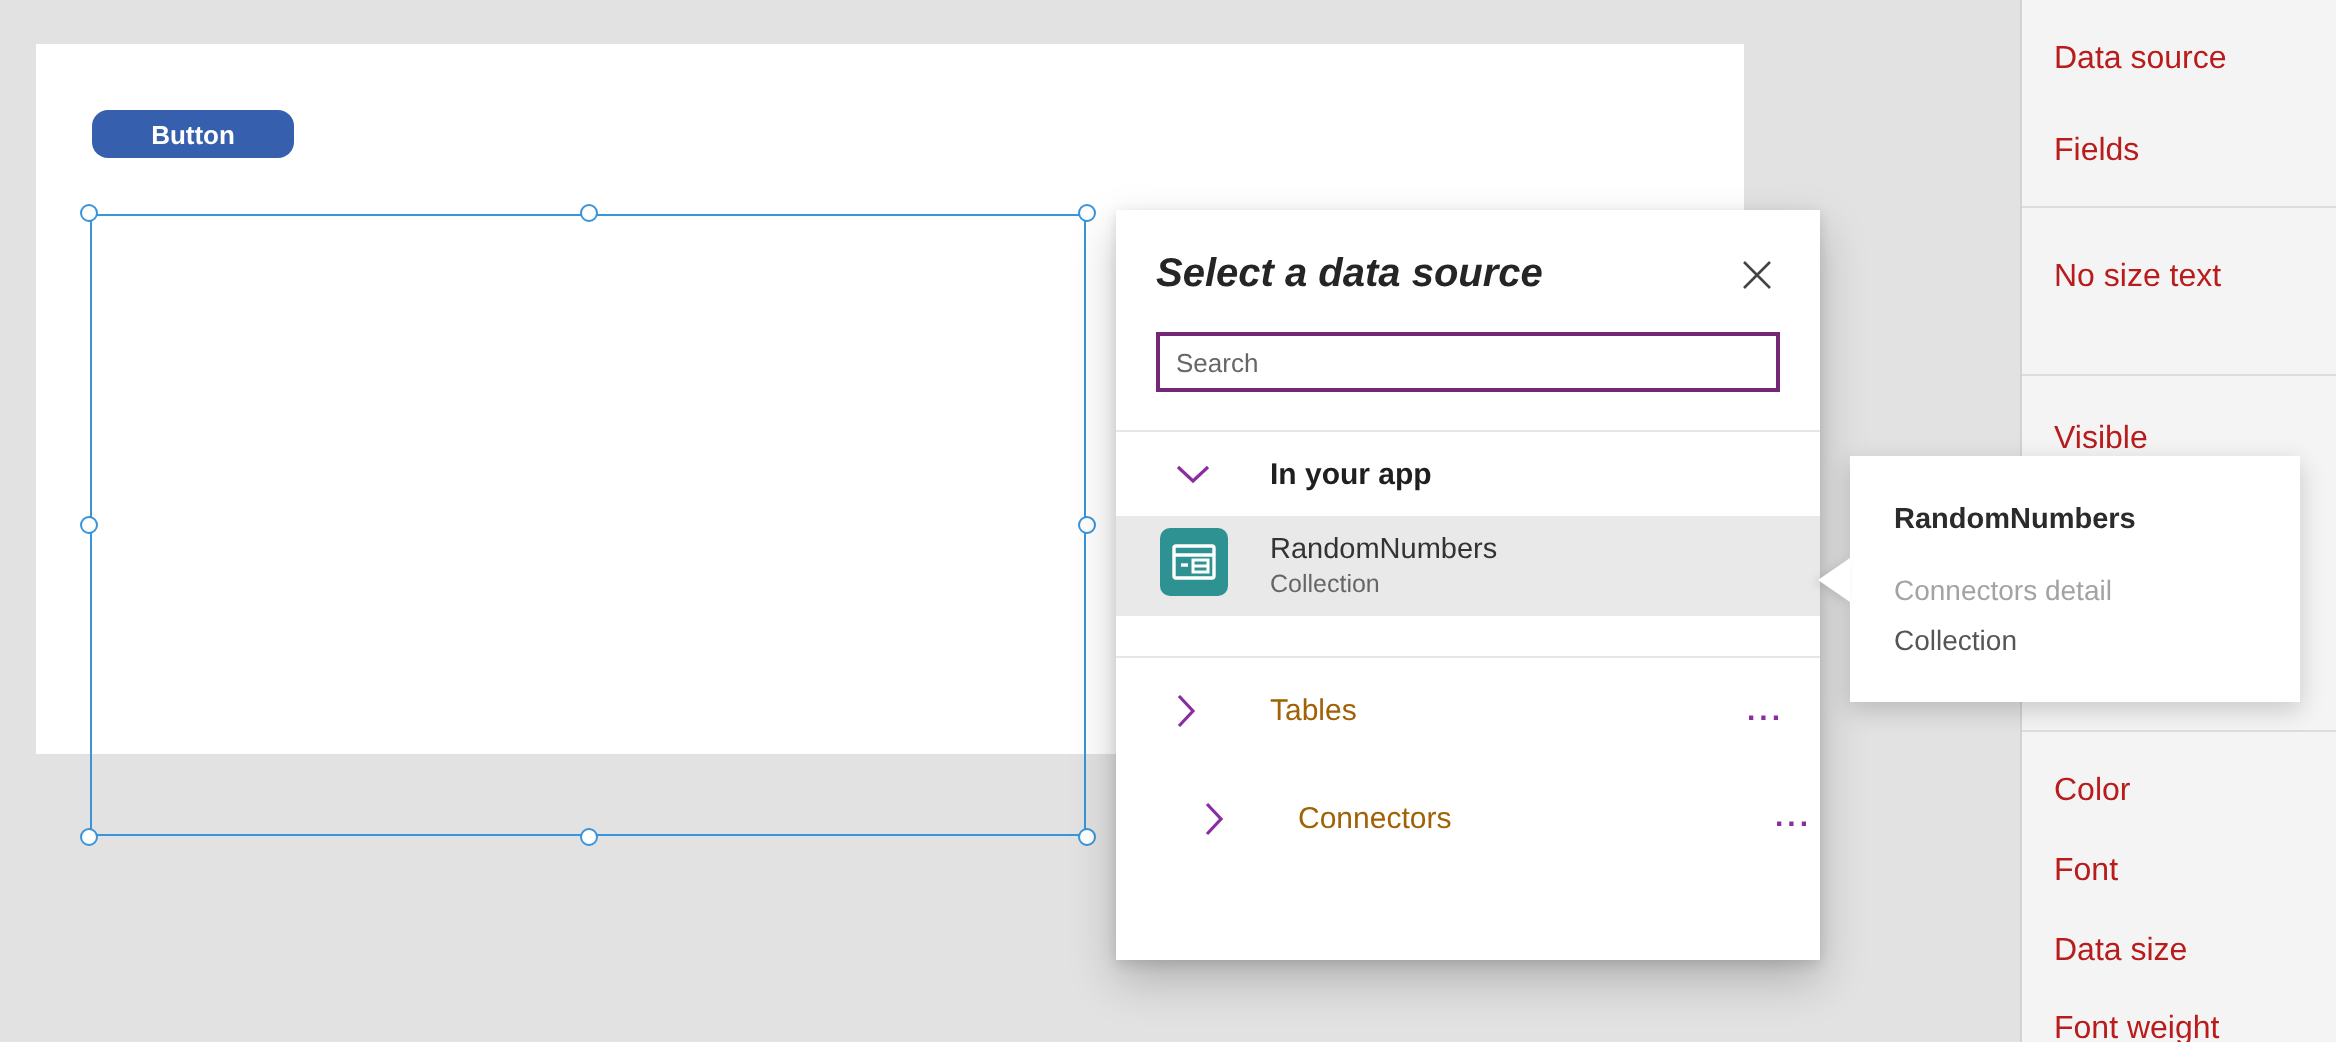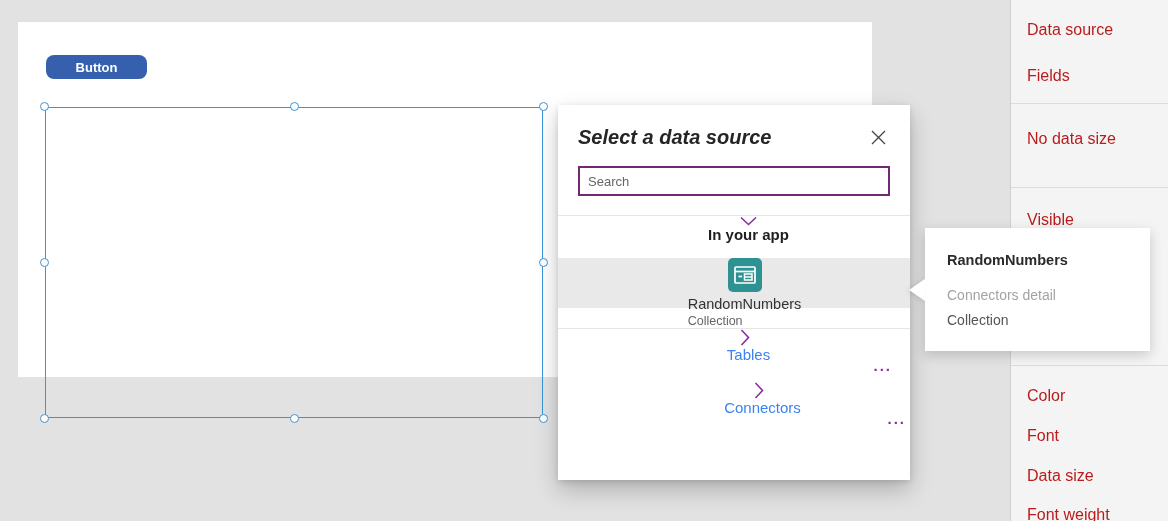--- a/index.html
+++ b/index.html
@@ -51,27 +51,27 @@
   }
   .search-box {
     position:absolute; left:20px; top:61px; width:312px; height:30px;
     border:2px solid #742774; background:#fff;
     font-family:"Liberation Sans", sans-serif;
     font-size:13px; color:#333; padding:0 8px; outline:none;
   }
   .search-box::placeholder { color:#666; }
   .dlg-divider { position:absolute; left:0; width:352px; height:0; border-top:1px solid #e6e6e6; }
   .dv1 { top:110px; } .dv2 { top:223px; }
-  .row { position:absolute; left:0; width:352px; display:flex; align-items:center; cursor:pointer;flex-direction:column; }
+  .row { position:absolute; left:0; width:352px; display:flex; align-items:center; cursor:pointer; }
   .row-inapp { top:111px; height:42px; }
   .row-selected { top:153px; height:50px; background:#e9e9e9; }
   .row-tables { top:224px; height:53px; }
   .row-connectors { top:277px; height:54px;margin-left:14px; }
   .chev { width:18px; margin-left:30px; flex:0 0 auto; display:flex; align-items:center; }
-  .row-label { margin-left:29px; font-size:15px; color:#3b82f6; }
+  .row-label { margin-left:29px; font-size:15px; color:#a16207; }
   .row-inapp .row-label { font-weight:bold; color:#1f1f1f; }
   .more {
     margin-left:auto; margin-right:18px; color:#8a2da0; font-size:15px;
     font-weight:bold; letter-spacing:2px; line-height:0.4; cursor:pointer;
   }
   .ds-icon { margin-left:22px; flex:0 0 auto; }
   .ds-texts { margin-left:21px; display:flex; flex-direction:column; gap:2px; }
   .ds-name { font-size:14.5px; color:#333333; }
   .ds-type { font-size:12.5px; color:#666666; }
 
@@ -177,21 +177,21 @@
       </span>
       <span class="row-label">Connectors</span>
       <span class="more">...</span>
     </div>
   </div>
 
   <div class="panel">
     <span class="panel-label" style="top:21px">Data source</span>
     <span class="panel-label" style="top:67px">Fields</span>
     <div class="p-divider" style="top:103px"></div>
-    <span class="panel-label" style="top:130px">No data size</span>
+    <span class="panel-label" style="top:130px">No size text</span>
     <div class="p-divider" style="top:187px"></div>
     <span class="panel-label" style="top:211px">Visible</span>
     <div class="p-divider" style="top:365px"></div>
     <span class="panel-label" style="top:387px">Color</span>
     <span class="panel-label" style="top:427px">Font</span>
     <span class="panel-label" style="top:467px">Data size</span>
     <span class="panel-label" style="top:506px">Font weight</span>
   </div>
 
   <div class="tooltip">

